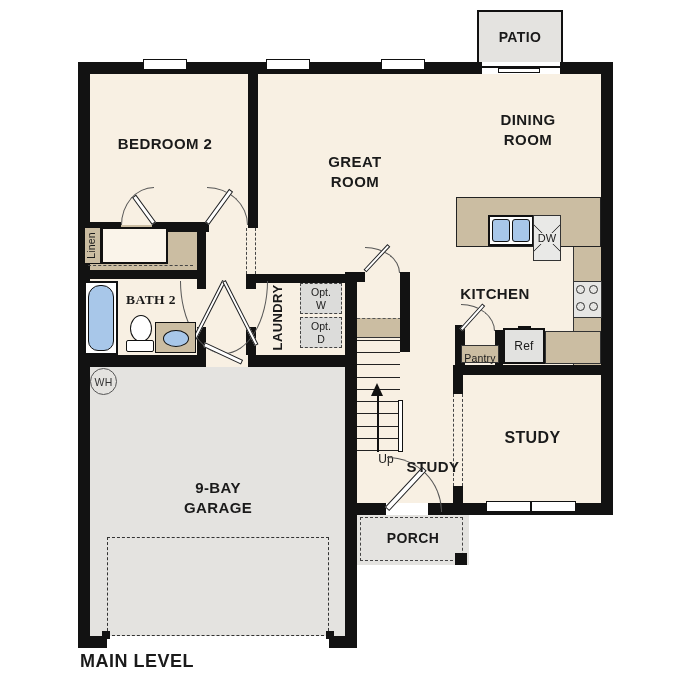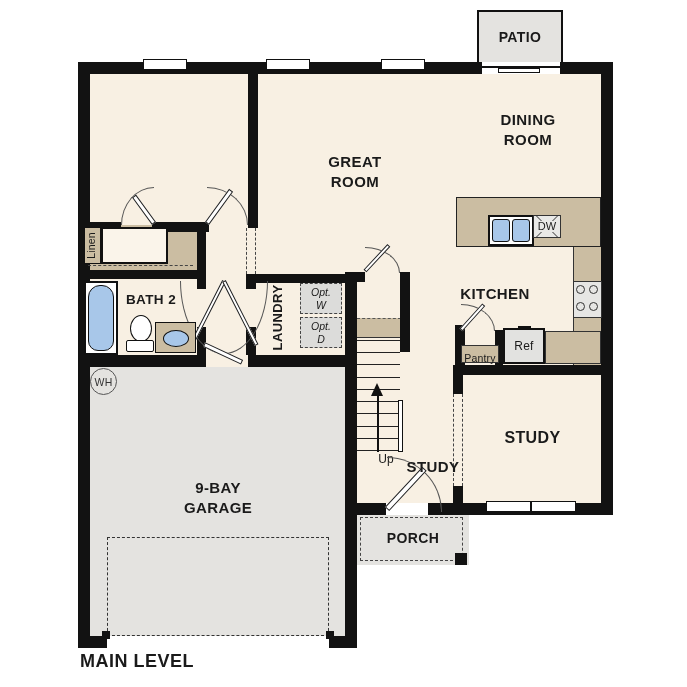--- a/index.html
+++ b/index.html
@@ -10,21 +10,21 @@
   .floor-cream{background:#f8f0e3;}
   .floor-gray{background:#e4e3e0;}
   .tan{background:#cbbda2;}
   .lbl{font-weight:bold;text-align:center;letter-spacing:.4px;white-space:nowrap;line-height:1.3;}
   .sm{font-weight:normal;letter-spacing:.2px;}
   .window{background:#fff;border:1.6px solid #111;}
   .opening{background:#f8f0e3;}
   .dashedv{background:#f8f0e3;border-left:1.5px dashed #444;border-right:1.5px dashed #444;}
   .arc{border:0 solid #555;}
   .leaf{background:#fff;border:1px solid #222;}
-  .applbox{background:#dcdcda;border:1.5px dashed #444;font-size:10.5px;text-align:center;line-height:1.2;font-style:italic;}
+  .applbox{background:#dcdcda;border:1.5px dashed #444;font-size:10.5px;text-align:center;line-height:1.2;}
   .fix-blue{background:#a8c7e9;border:1.5px solid #111;}
   .whitefix{background:#fff;border:1.5px solid #111;}
   .tread{background:#222;height:1px;}
   .flexc{display:flex;align-items:center;justify-content:center;}
 </style>
 </head>
 <body>
 
 <div id="plan">
 
@@ -144,21 +144,21 @@
     <div>W</div>
   </div>
   <div class="a applbox" style="left:300px;top:317px;width:42px;height:31px;padding-top:2px;">
     <div>Opt.</div>
     <div>D</div>
   </div>
 
   <div class="a whitefix" style="left:488px;top:215px;width:46px;height:31px;border-width:2px;"></div>
   <div class="a fix-blue" style="left:492px;top:219px;width:18px;height:23px;border-radius:3px;"></div>
   <div class="a fix-blue" style="left:512px;top:219px;width:18px;height:23px;border-radius:3px;"></div>
-  <div class="a flexc" style="left:533px;top:215px;width:28px;height:23px;background:
+  <div class="a flexc" style="left:533px;top:215px;width:28px;height:46px;background:
       linear-gradient(45deg, transparent calc(50% - 0.8px), #444 50%, transparent calc(50% + 0.8px)),
       linear-gradient(-45deg, transparent calc(50% - 0.8px), #444 50%, transparent calc(50% + 0.8px)), #e9e9e7;border:1.5px solid #333;">
     <span class="sm" style="font-size:11px;background:#e9e9e7;line-height:1;">DW</span>
   </div>
   <div class="a" style="left:573px;top:281px;width:29px;height:37px;background:#e6e6e4;border:1.5px solid #333;">
     <div class="a" style="left:2px;top:3px;width:9px;height:9px;border:1.5px solid #333;border-radius:50%;"></div>
     <div class="a" style="left:15px;top:3px;width:9px;height:9px;border:1.5px solid #333;border-radius:50%;"></div>
     <div class="a" style="left:2px;top:20px;width:9px;height:9px;border:1.5px solid #333;border-radius:50%;"></div>
     <div class="a" style="left:15px;top:20px;width:9px;height:9px;border:1.5px solid #333;border-radius:50%;"></div>
   </div>
@@ -167,30 +167,31 @@
   </div>
   <div class="a" style="left:518px;top:326px;width:13px;height:2.5px;background:#111;"></div>
   <div class="a tan flexc" style="left:461px;top:345px;width:38px;height:18px;border:1px solid #333;">
     <span class="sm" style="font-size:10.5px;margin-top:8px;">Pantry</span>
   </div>
 
   <div class="a" style="left:90px;top:368px;width:27px;height:27px;border:1.5px solid #555;border-radius:50%;">
     <div class="sm" style="text-align:center;line-height:26px;font-size:10.5px;color:#333;">WH</div>
   </div>
 
+  <div class="a lbl" style="left:95px;top:134px;width:140px;font-size:15px;">BEDROOM 2</div>
   <div class="a lbl" style="left:303px;top:152px;width:104px;font-size:15px;">
     <div>GREAT</div>
     <div>ROOM</div>
   </div>
   <div class="a lbl" style="left:478px;top:110px;width:100px;font-size:15px;">
     <div>DINING</div>
     <div>ROOM</div>
   </div>
   <div class="a lbl" style="left:440px;top:284px;width:110px;font-size:15px;">KITCHEN</div>
-  <div class="a lbl" style="left:120px;top:291px;width:62px;font-size:13.5px;">BATH 2</div>
+  <div class="a lbl" style="left:120px;top:291px;width:62px;font-size:13.5px;font-family:Liberation Serif, serif;">BATH 2</div>
   <div class="a lbl" style="left:480px;top:428px;width:105px;font-size:16px;">STUDY</div>
   <div class="a lbl" style="left:402px;top:457px;width:62px;font-size:15px;">STUDY</div>
   <div class="a lbl" style="left:168px;top:478px;width:100px;font-size:15px;">
     <div>9-BAY</div>
     <div>GARAGE</div>
   </div>
 
   <div class="a lbl" style="left:80px;top:650px;width:240px;font-size:18px;text-align:left;letter-spacing:.5px;">MAIN LEVEL</div>
 
 </div>

